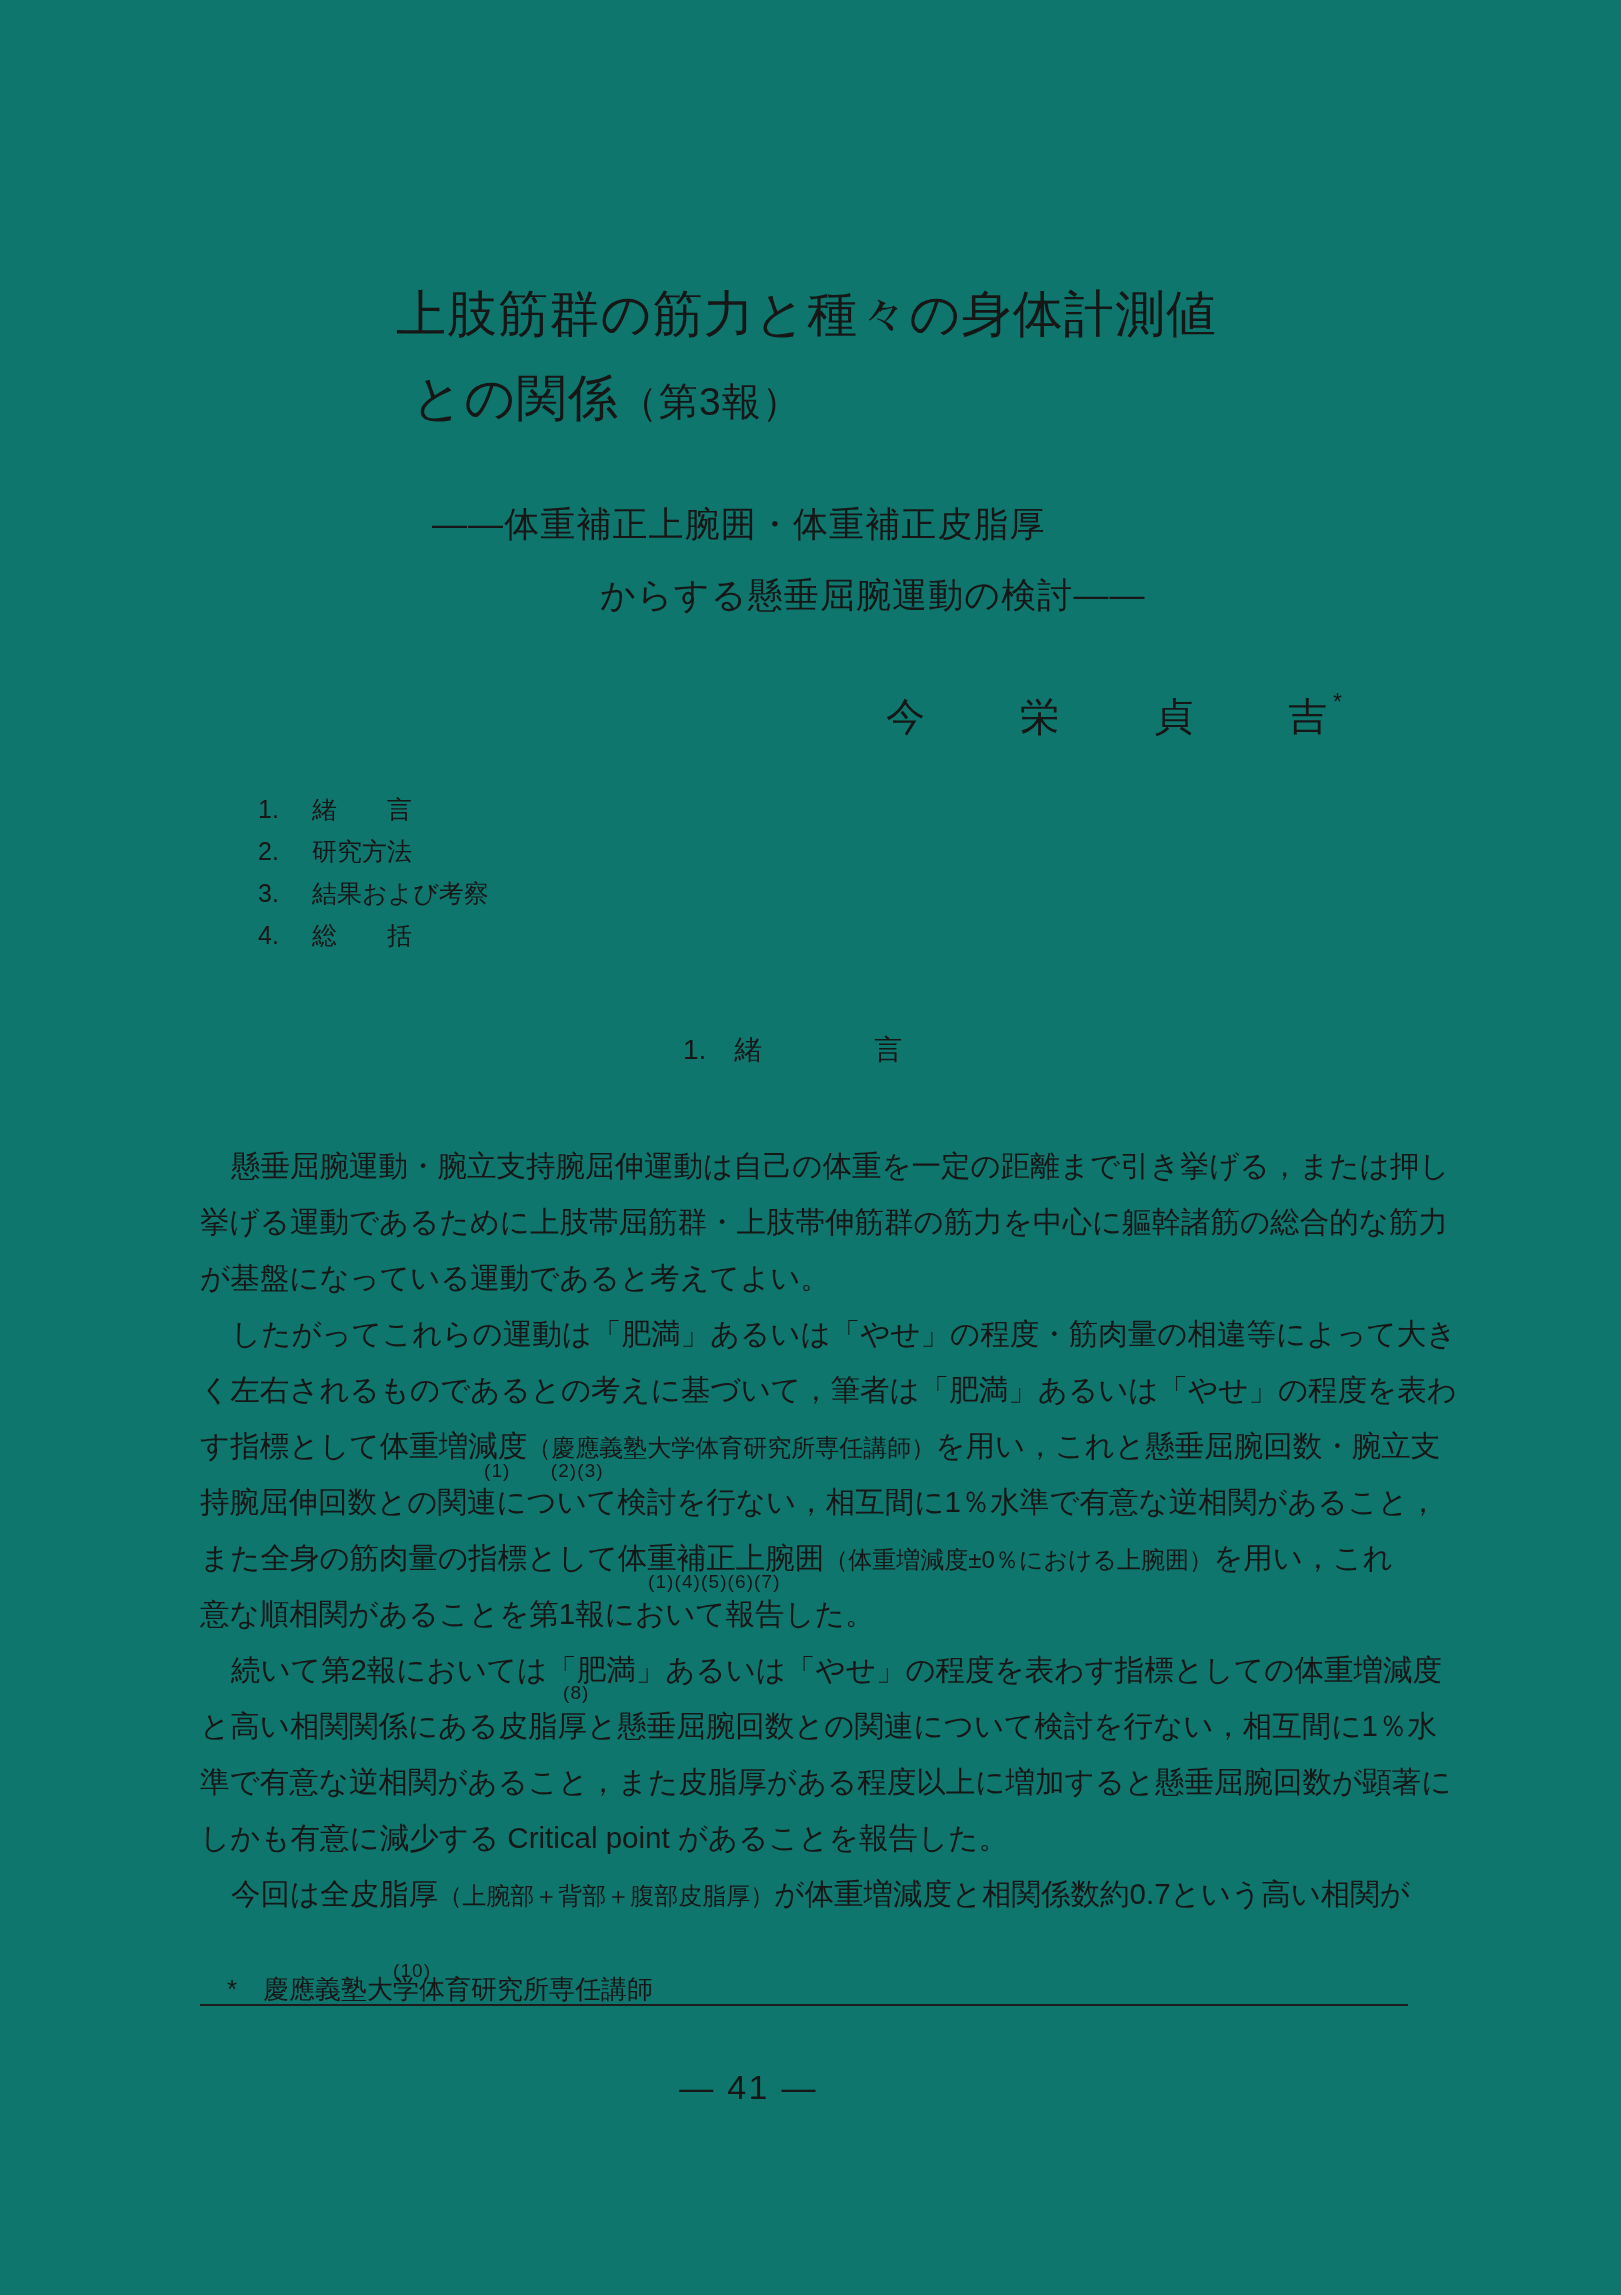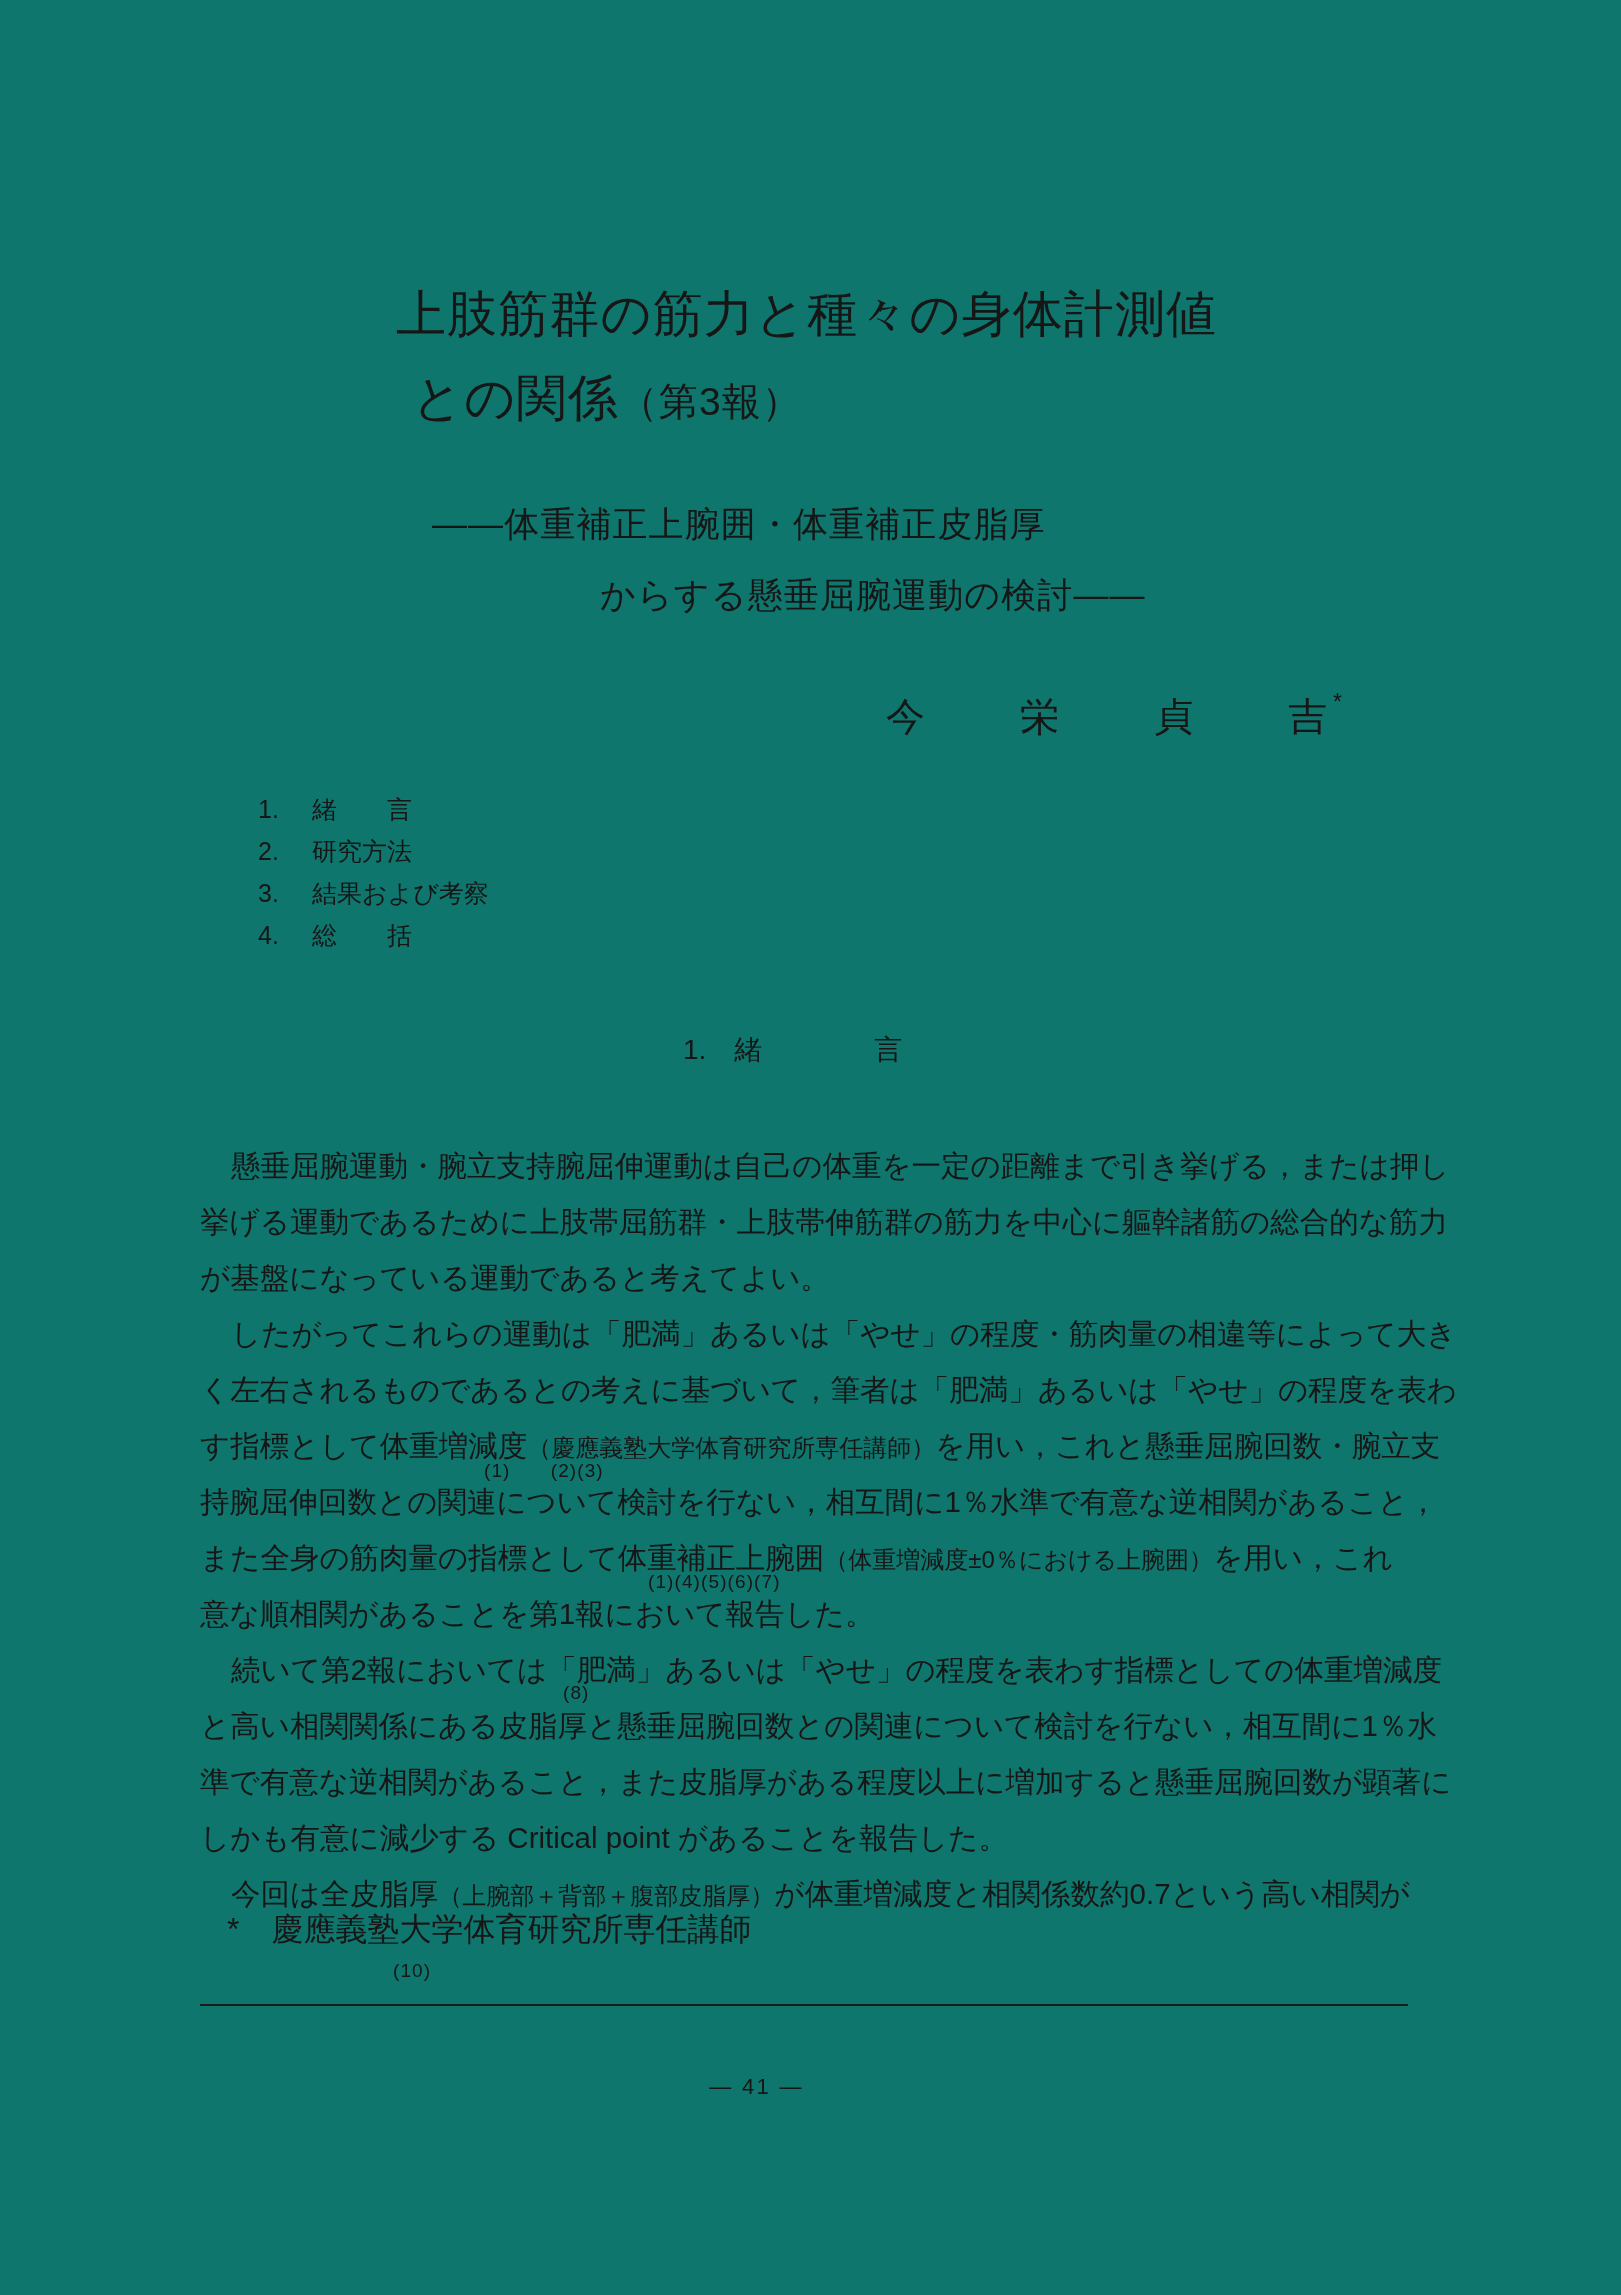--- a/index.html
+++ b/index.html
@@ -74,28 +74,28 @@
     font-size: 19px; line-height: 20.4px;
     letter-spacing: 1.1px; white-space: nowrap;
   }
 
   .rule {
     left: 200px; top: 2004px;
     width: 1208px; height: 0;
     border-top: 2.8px solid #1c1c1c;
   }
   .footnote {
-    left: 227px; top: 1912px;
-    font-size: 32px; line-height: 35px;
+    left: 227px; top: 1972px;
+    font-size: 26px; line-height: 35px;
     white-space: nowrap;
   }
   .pagenum {
-    left: 12px; top: 2070px; width: 1489px;
+    left: 4px; top: 2070px; width: 1489px;
     text-align: center;
-    font-size: 22px; line-height: 34px;
+    font-size: 34px; line-height: 34px;
     letter-spacing: 2.3px;
   }
 </style>
 </head>
 <body>
 
 <div class="page">
 
   <div class="abs title1">上肢筋群の筋力と種々の身体計測値</div>
 

